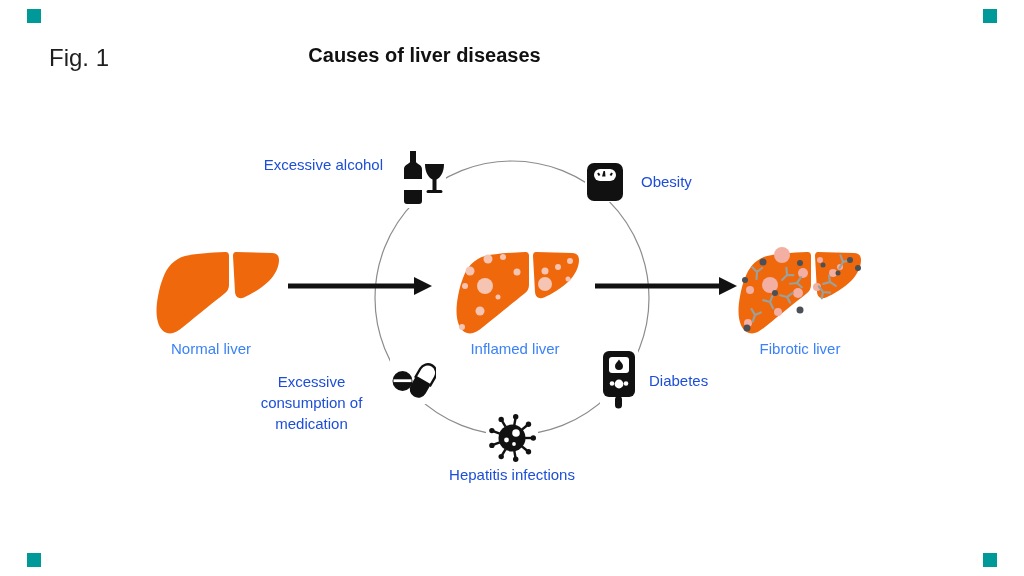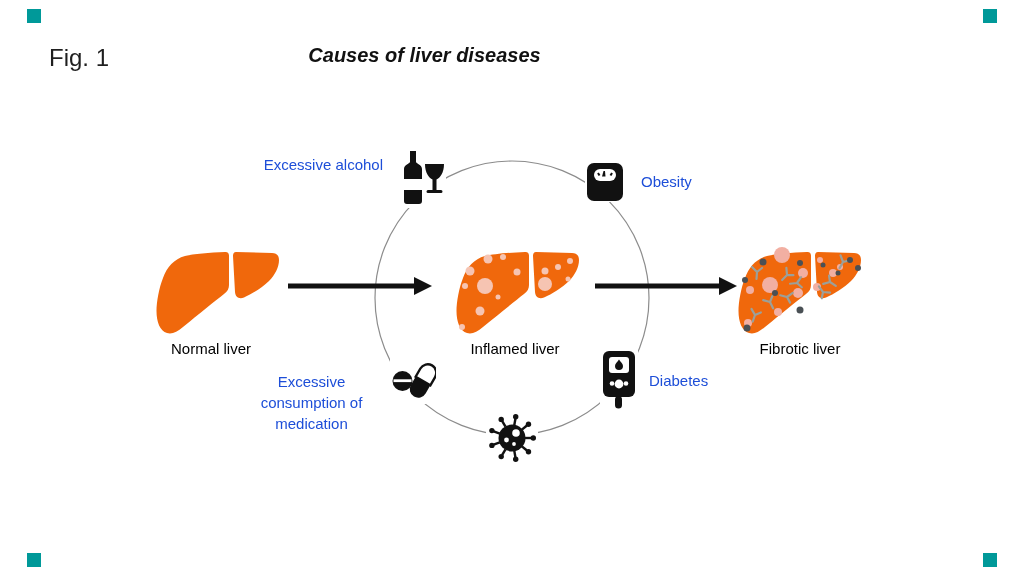--- a/index.html
+++ b/index.html
@@ -6,33 +6,33 @@
   body{font-family:"Liberation Sans","DejaVu Sans",sans-serif;background:#ffffff;}
   #stage{position:relative;width:1024px;height:576px;background:#ffffff;overflow:hidden;}
 
   .corner{position:absolute;width:14px;height:14px;background:#009999;}
   .corner.tl{left:27px;top:9px;}
   .corner.tr{right:27px;top:9px;}
   .corner.bl{left:27px;bottom:9px;}
   .corner.br{right:27px;bottom:9px;}
 
   .fig-label{position:absolute;left:49px;top:44px;font-size:24px;color:#1f1f1f;}
-  .title{position:absolute;left:0;top:44px;width:849px;text-align:center;font-size:20px;font-weight:bold;color:#111111;font-style:italic;}
+  .title{position:absolute;left:0;top:44px;width:849px;text-align:center;font-size:20px;font-weight:bold;color:#111111;}
 
   .canvas-svg{position:absolute;left:0;top:0;}
 
   .cause-label{position:absolute;font-size:15px;color:#1d4ed8;line-height:20px;}
   .cause-label div{white-space:nowrap;}
   .lbl-alcohol{left:238px;top:155px;width:145px;text-align:right;}
   .lbl-obesity{left:641px;top:172px;}
   .lbl-medication{left:238px;top:371px;width:147px;text-align:center;line-height:21px;}
   .lbl-hepatitis{left:412px;top:465px;width:200px;text-align:center;}
   .lbl-diabetes{left:649px;top:371px;}
 
-  .stage-label{position:absolute;top:340px;width:160px;text-align:center;font-size:15px;color:#000000;}
+  .stage-label{position:absolute;top:340px;width:160px;text-align:center;font-size:15px;color:#3b82f6;}
   .lbl-normal{left:131px;}
   .lbl-inflamed{left:435px;}
   .lbl-fibrotic{left:720px;}
 
   .icon-box{position:absolute;background:#ffffff;display:flex;align-items:center;justify-content:center;}
   .icon-alcohol{left:396px;top:148px;width:50px;height:60px;}
   .icon-obesity{left:585px;top:161px;width:40px;height:41px;}
   .icon-pills{left:390px;top:358px;width:48px;height:46px;}
   .icon-virus{left:486px;top:412px;width:52px;height:52px;}
   .icon-diabetes{left:600px;top:348px;width:38px;height:64px;}
@@ -212,20 +212,21 @@
   </div>
 
   <div class="cause-label lbl-obesity">Obesity</div>
 
   <div class="cause-label lbl-medication">
     <div>Excessive</div>
     <div>consumption of</div>
     <div>medication</div>
   </div>
 
+  <div class="cause-label lbl-hepatitis">Hepatitis infections</div>
 
   <div class="cause-label lbl-diabetes">Diabetes</div>
 
   <div class="stage-label lbl-normal">Normal liver</div>
   <div class="stage-label lbl-inflamed">Inflamed liver</div>
   <div class="stage-label lbl-fibrotic">Fibrotic liver</div>
 
 </div>
 
 </body></html>

